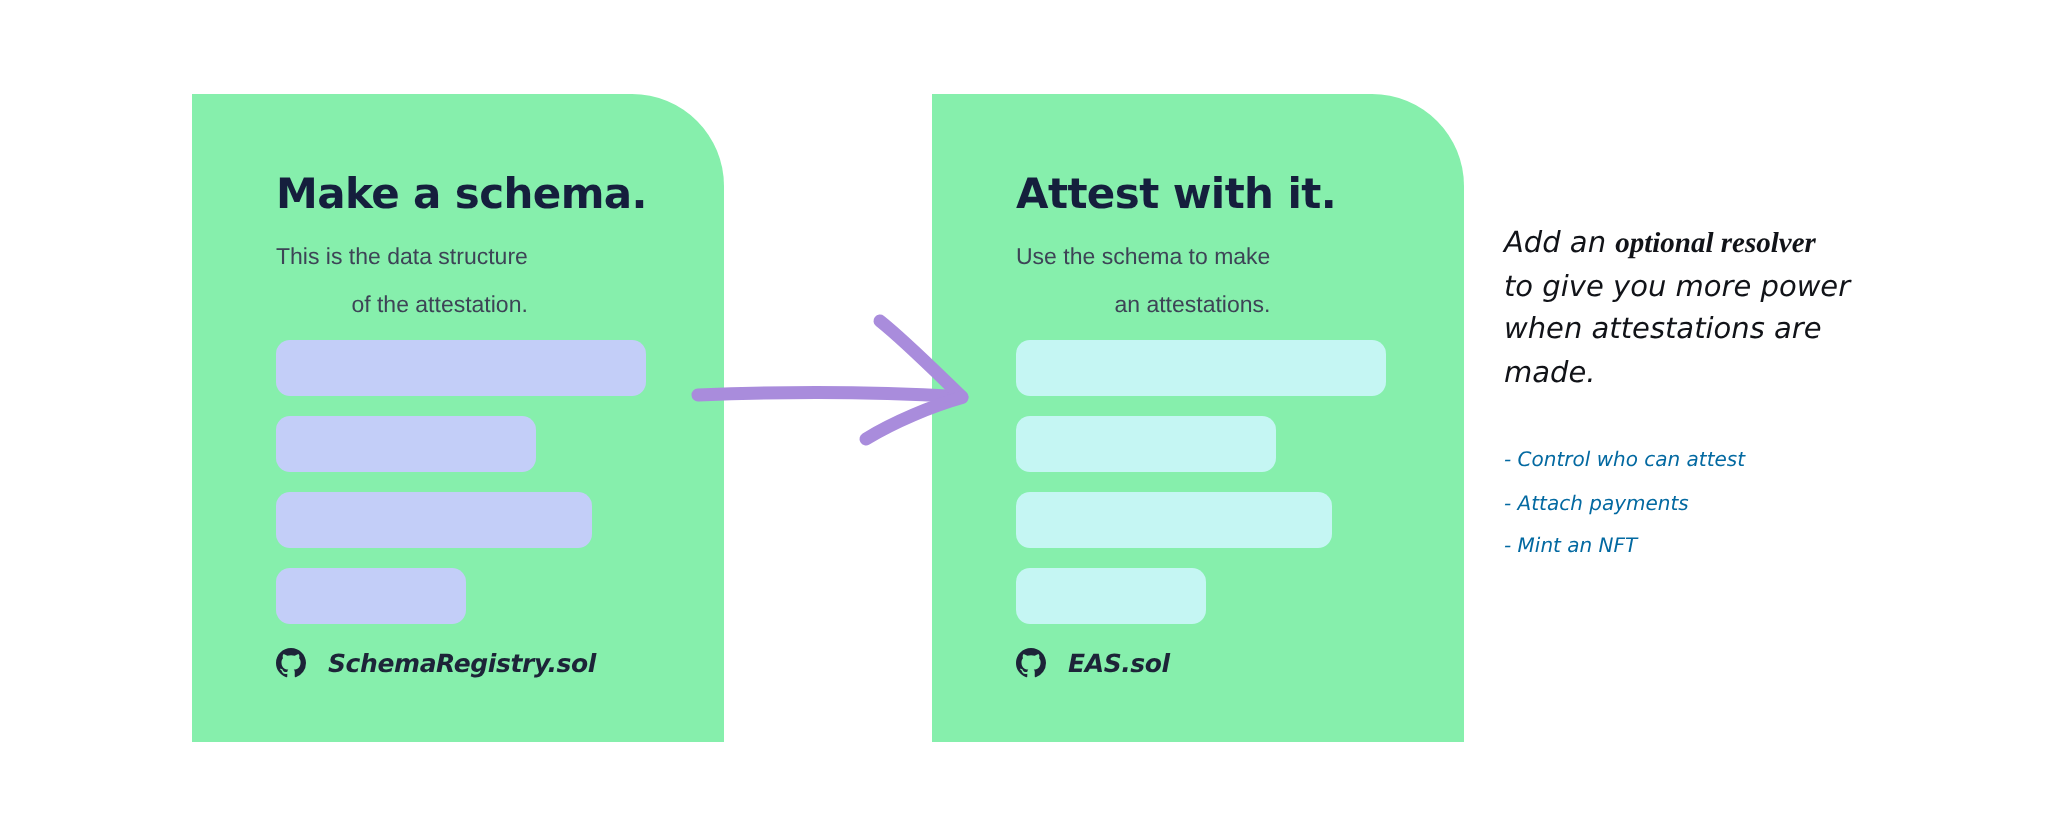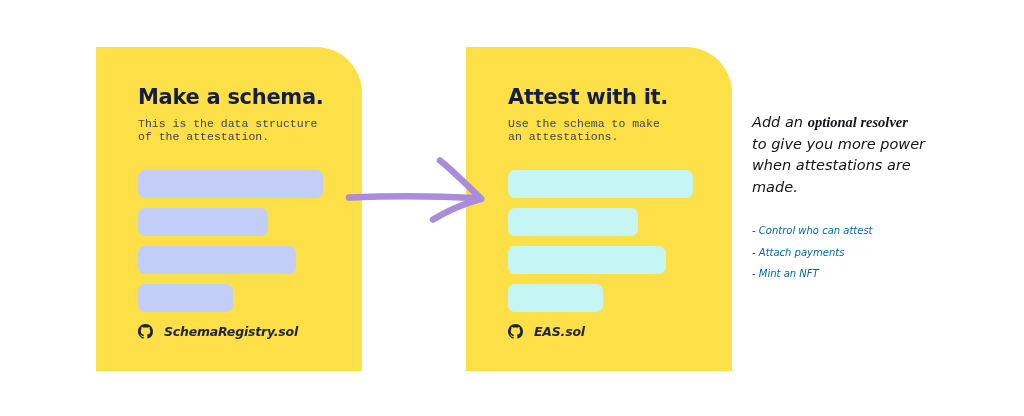--- a/index.html
+++ b/index.html
@@ -19,21 +19,21 @@
     position: absolute;
     inset: 0;
   }
 
   
   .card {
     position: absolute;
     top: 47px;
     width: 266px;
     height: 324px;
-    background: #fde047;
+    background: #86efac;
     border-top-right-radius: 46px;
     box-sizing: border-box;
   }
   #card-schema { left: 96px; }
   #card-attest { left: 466px; padding-left: 42px; }
 
   .card-inner {
     position: absolute;
     left: 42px;
     top: 0;
@@ -52,25 +52,26 @@
     letter-spacing: -0.3px;
     color: #151f3d;
     white-space: nowrap;
   }
 
   .card-sub {
     position: absolute;
     top: 70px;
     left: 0;
     margin: 0;
-    font-family: Liberation Mono, monospace;
+    font-family: Liberation Sans, sans-serif;
     font-size: 11.5px;
-    line-height: 13px;
+    line-height: 24px;
     color: #3d4456;
     white-space: pre-line;
+    text-align: right;
   }
 
   
   .bars {
     position: absolute;
     left: 0;
     top: 123px;
   }
   .bar {
     height: 28px;

